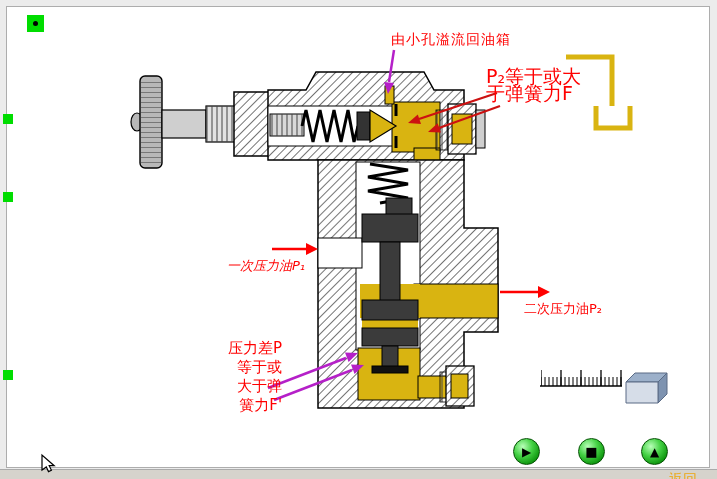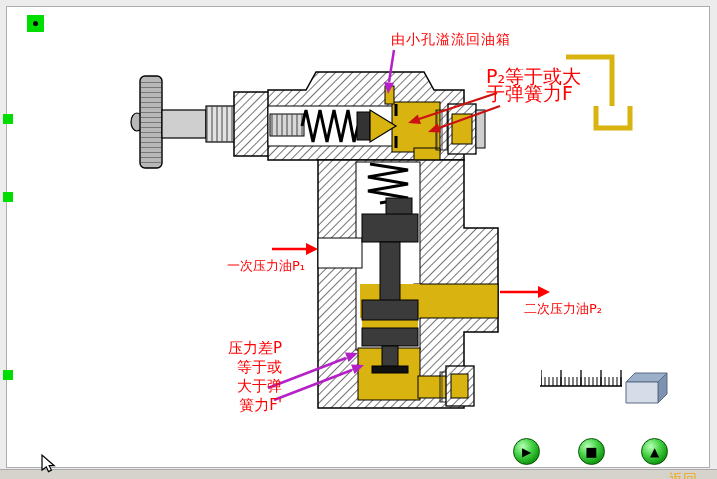--- a/index.html
+++ b/index.html
@@ -14,21 +14,21 @@
     background:#ffffff; border:1px solid #adadad; z-index:1;
   }
   .bottom-strip {
     position:absolute; left:0; top:469px; width:717px; height:10px;
     background:#d6d3cc; border-top:1px solid #aaa; z-index:0;
   }
   svg.diagram { position:absolute; left:0; top:0; z-index:2; }
   .label { position:absolute; z-index:3; color:#ff0000; white-space:nowrap; }
   .lbl-overflow { left:391px; top:31px; font-size:14px; letter-spacing:1px; }
   .lbl-p2 { left:486px; top:68px; font-size:19px; line-height:17px; }
-  .lbl-primary { left:227px; top:257px; font-size:13px; }
+  .lbl-primary { left:227px; top:257px; font-size:13px;font-style:italic; }
   .lbl-secondary { left:524px; top:300px; font-size:13px; }
   .lbl-pdiff { left:228px; top:339px; font-size:15px; line-height:19px;text-align:right; }
   .marker { position:absolute; background:#00dd00; z-index:3; }
   .marker-main { left:27px; top:15px; width:17px; height:17px; }
   .marker-main .dot {
     position:absolute; left:6px; top:6px; width:5px; height:5px;
     background:#000; border-radius:50%;
   }
   .marker-s1 { left:3px; top:114px; width:10px; height:10px; }
   .marker-s2 { left:3px; top:192px; width:10px; height:10px; }

